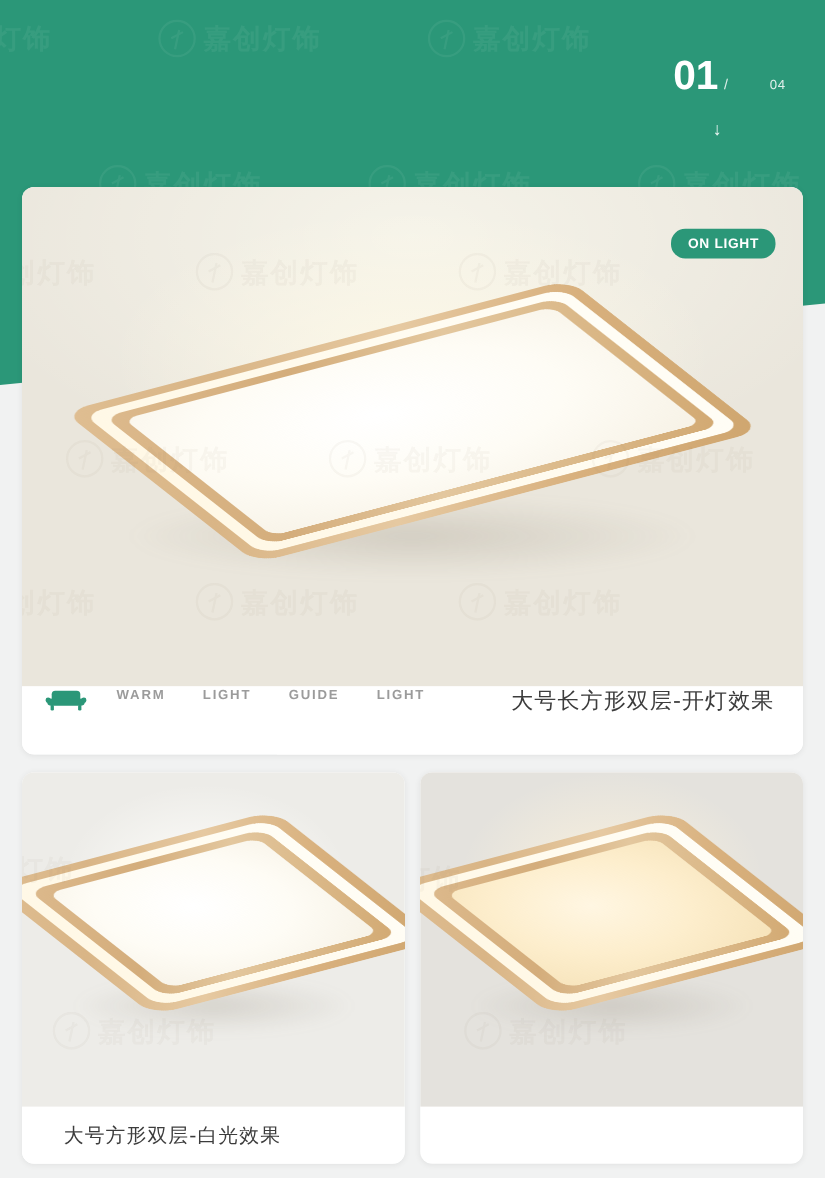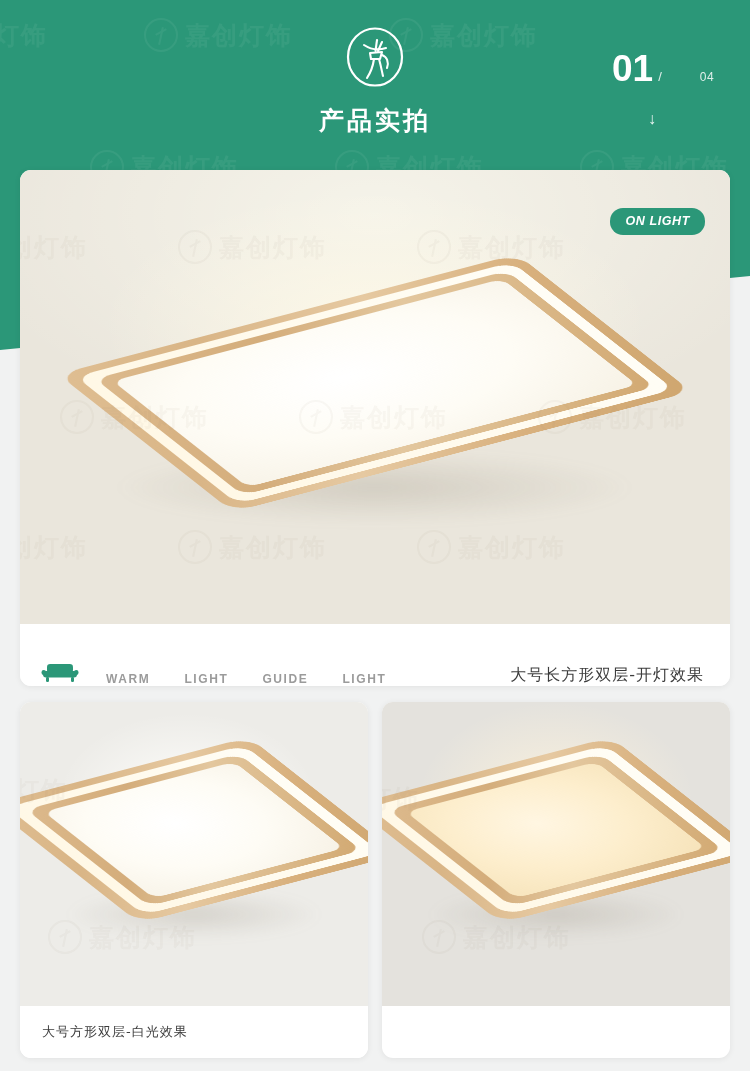--- a/index.html
+++ b/index.html
@@ -145,40 +145,40 @@
   .lamp-shadow{
     position:absolute; left:50%; top:62%; width:74%; height:16%;
     transform:translate(-50%,0);
     background:radial-gradient(ellipse at 50% 50%, rgba(120,110,92,.20) 0%, rgba(120,110,92,0) 70%);
     filter:blur(6px);
   }
 
   .on-badge{
     position:absolute; right:25px; top:38px;
     background:#2b9778; color:#fff; font-size:12.5px; font-weight:bold;
-    letter-spacing:.6px; padding:6px 15px 7px; border-radius:13px;font-style:italic;
+    letter-spacing:.6px; padding:6px 15px 7px; border-radius:13px;
   }
 
   
   .cap-main{
-    height:62px; display:flex; align-items:flex-end; padding:0 26px 0 20px;
+    height:62px; display:flex; align-items:flex-start; padding:0 26px 0 20px;
     background:#ffffff; position:relative;
   }
   .sofa-icon{ width:44px; flex:none; display:flex; align-items:center; }
   .kw-list{ display:flex; align-items:center; gap:34px; margin-left:22px; }
   .kw{ color:#9b9b9b; font-size:12px; font-weight:bold; letter-spacing:1.6px; }
   .cap-title{
-    margin-left:auto; color:#3c3c3c; font-size:16px; letter-spacing:1px;
+    margin-left:auto; color:#3c3c3c; font-size:20px; letter-spacing:1px;
     font-family:"DejaVu Sans",sans-serif;
   }
   .cap-sq{
     height:52px; display:flex; align-items:center; padding:0 0 0 22px;
     background:#ffffff;
   }
-  .cap-sq .cap-title{ margin-left:0; font-size:13px; }
+  .cap-sq .cap-title{ margin-left:16px; font-size:18px; }
 </style>
 </head>
 <body>
 
 <div class="header">
 
   <div class="hdr-wm">
     <div class="wmrow" style="left:-60px; top:18px;">
       <div class="wm-unit">
           <div class="wm-cn">嘉创灯饰</div>
@@ -202,35 +202,20 @@
           <div class="wm-cn">嘉创灯饰</div>
         </div>
       <div class="wm-unit">
           <div class="wm-badge"></div>
           <div class="wm-cn">嘉创灯饰</div>
         </div>
     </div>
   </div>
 
 
-  <div class="center-block">
-    <div class="logo-mark">
-      <svg width="62" height="62" viewBox="0 0 62 62" fill="none">
-        <ellipse cx="31" cy="31" rx="27" ry="28.5" stroke="#ffffff" stroke-width="2.2"></ellipse>
-        <path d="M20 19 C26 23, 33 25, 42 22" stroke="#ffffff" stroke-width="2.1" fill="none" stroke-linecap="round"></path>
-        <path d="M33 14 L31.5 25" stroke="#ffffff" stroke-width="2.1" stroke-linecap="round"></path>
-        <path d="M38 16 L34 25" stroke="#ffffff" stroke-width="2.1" stroke-linecap="round"></path>
-        <path d="M26 27 L38 26 L36 33 L27 33 Z" stroke="#ffffff" stroke-width="2.1" fill="none" stroke-linejoin="round"></path>
-        <path d="M30 33 C29 40, 27 46, 23 52" stroke="#ffffff" stroke-width="2.1" fill="none" stroke-linecap="round"></path>
-        <path d="M35 33 C37 40, 38 46, 39 50" stroke="#ffffff" stroke-width="2.1" fill="none" stroke-linecap="round"></path>
-        <path d="M38 29 C43 31, 45 36, 43 42" stroke="#ffffff" stroke-width="2.1" fill="none" stroke-linecap="round"></path>
-      </svg>
-    </div>
-    <div class="center-title">产品实拍</div>
-  </div>
 
   <div class="pager">
     <div class="pg-row">
       <span class="pg-cur">01</span>
       <span class="pg-sep">/</span>
       <span class="pg-tot">04</span>
     </div>
     <div class="pg-arrow">↓</div>
   </div>
 </div>

